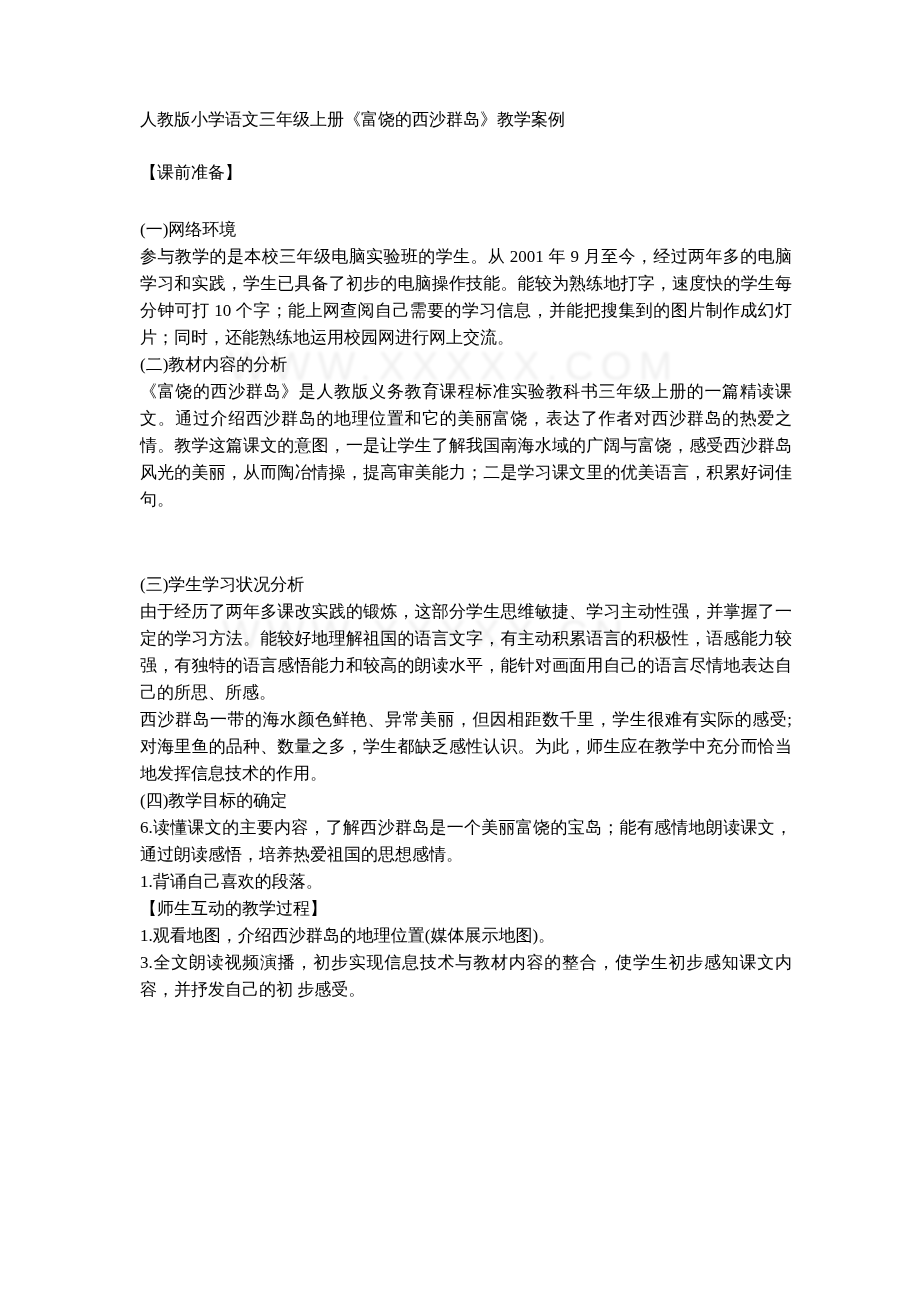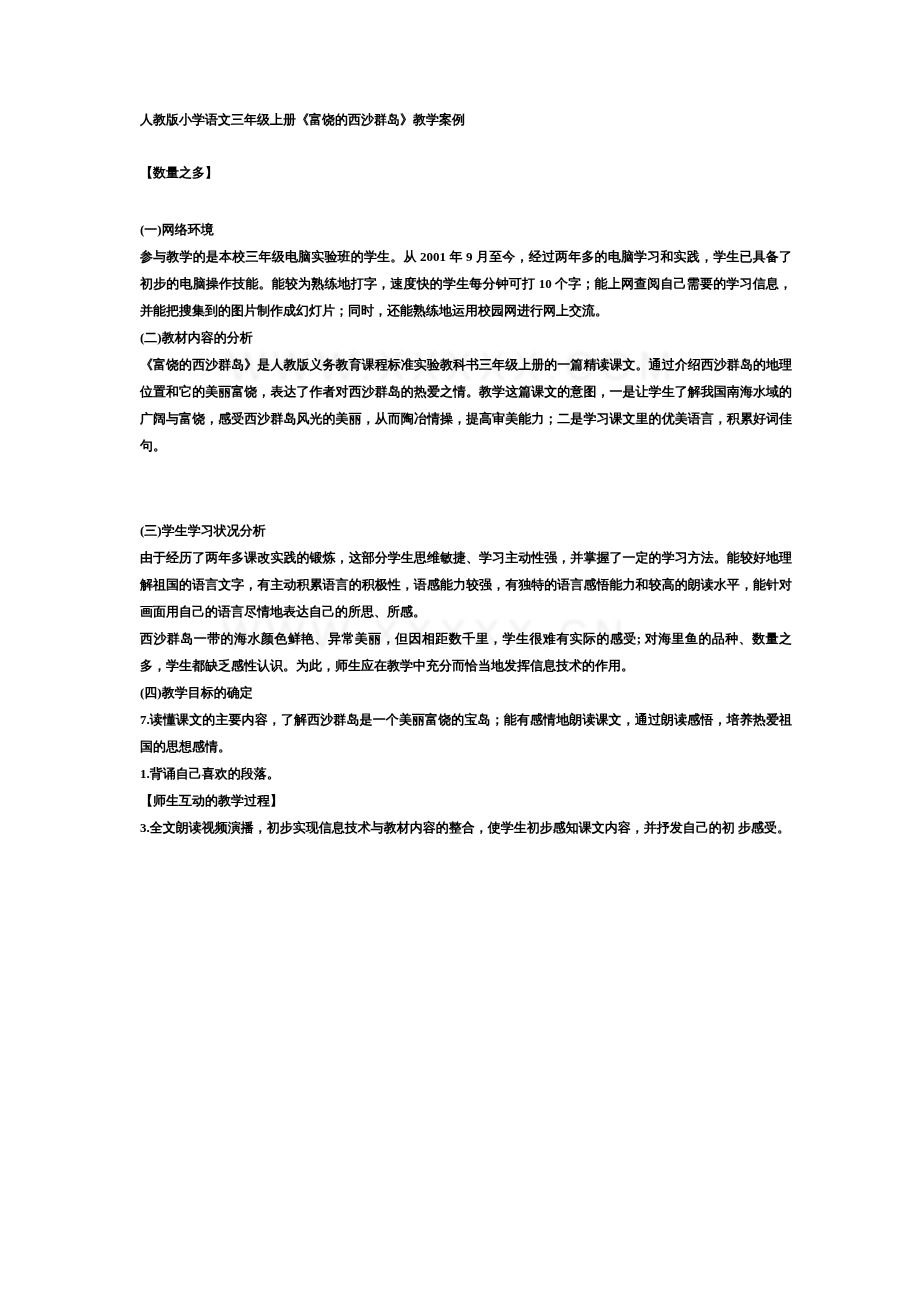--- a/index.html
+++ b/index.html
@@ -13,24 +13,23 @@
     position: relative;
     overflow: hidden;
     font-family: "Liberation Serif", "DejaVu Serif", serif;
     color: #000000;
   }
   .page {
     position: absolute;
     left: 140px;
     top: 106px;
     width: 652px;
-    font-size: 13px;
+    font-size: 17px;
     line-height: 27px;
     text-align: justify;
-    font-weight: bold;
   }
   .page p {
     margin: 0;
     padding: 0;
   }
   
   .sp  { margin-top: 26px !important; }
   
   .sp-lg { margin-top: 58px !important; }
   .heading {
@@ -57,42 +56,43 @@
 <div class="watermark upper">WWW.XXXXX.COM</div>
 
 <div class="watermark lower">WWW.XXXXX.CN</div>
 
 <div class="page">
 
   <p class="heading">人教版小学语文三年级上册《富饶的西沙群岛》教学案例</p>
 
 
 
-  <p class="heading sp">【数量之多】</p>
+  <p class="heading sp">【课前准备】</p>
 
   <p class="heading" style="margin-top:30px">(一)网络环境</p>
 
   <p>参与教学的是本校三年级电脑实验班的学生。从 2001 年 9 月至今，经过两年多的电脑学习和实践，学生已具备了初步的电脑操作技能。能较为熟练地打字，速度快的学生每分钟可打 10 个字；能上网查阅自己需要的学习信息，并能把搜集到的图片制作成幻灯片；同时，还能熟练地运用校园网进行网上交流。</p>
 
   <p class="heading">(二)教材内容的分析</p>
 
   <p>《富饶的西沙群岛》是人教版义务教育课程标准实验教科书三年级上册的一篇精读课文。通过介绍西沙群岛的地理位置和它的美丽富饶，表达了作者对西沙群岛的热爱之情。教学这篇课文的意图，一是让学生了解我国南海水域的广阔与富饶，感受西沙群岛风光的美丽，从而陶冶情操，提高审美能力；二是学习课文里的优美语言，积累好词佳句。</p>
 
   <p class="heading sp-lg">(三)学生学习状况分析</p>
 
   <p>由于经历了两年多课改实践的锻炼，这部分学生思维敏捷、学习主动性强，并掌握了一定的学习方法。能较好地理解祖国的语言文字，有主动积累语言的积极性，语感能力较强，有独特的语言感悟能力和较高的朗读水平，能针对画面用自己的语言尽情地表达自己的所思、所感。</p>
 
   <p>西沙群岛一带的海水颜色鲜艳、异常美丽，但因相距数千里，学生很难有实际的感受; 对海里鱼的品种、数量之多，学生都缺乏感性认识。为此，师生应在教学中充分而恰当地发挥信息技术的作用。</p>
 
   <p class="heading">(四)教学目标的确定</p>
 
-  <p>7.读懂课文的主要内容，了解西沙群岛是一个美丽富饶的宝岛；能有感情地朗读课文，通过朗读感悟，培养热爱祖国的思想感情。</p>
+  <p>6.读懂课文的主要内容，了解西沙群岛是一个美丽富饶的宝岛；能有感情地朗读课文，通过朗读感悟，培养热爱祖国的思想感情。</p>
 
   <p>1.背诵自己喜欢的段落。</p>
 
 
   <p class="heading">【师生互动的教学过程】</p>
 
 
+  <p>1.观看地图，介绍西沙群岛的地理位置(媒体展示地图)。</p>
 
   <p>3.全文朗读视频演播，初步实现信息技术与教材内容的整合，使学生初步感知课文内容，并抒发自己的初 步感受。</p>
 
 </div>
 
 </body></html>

